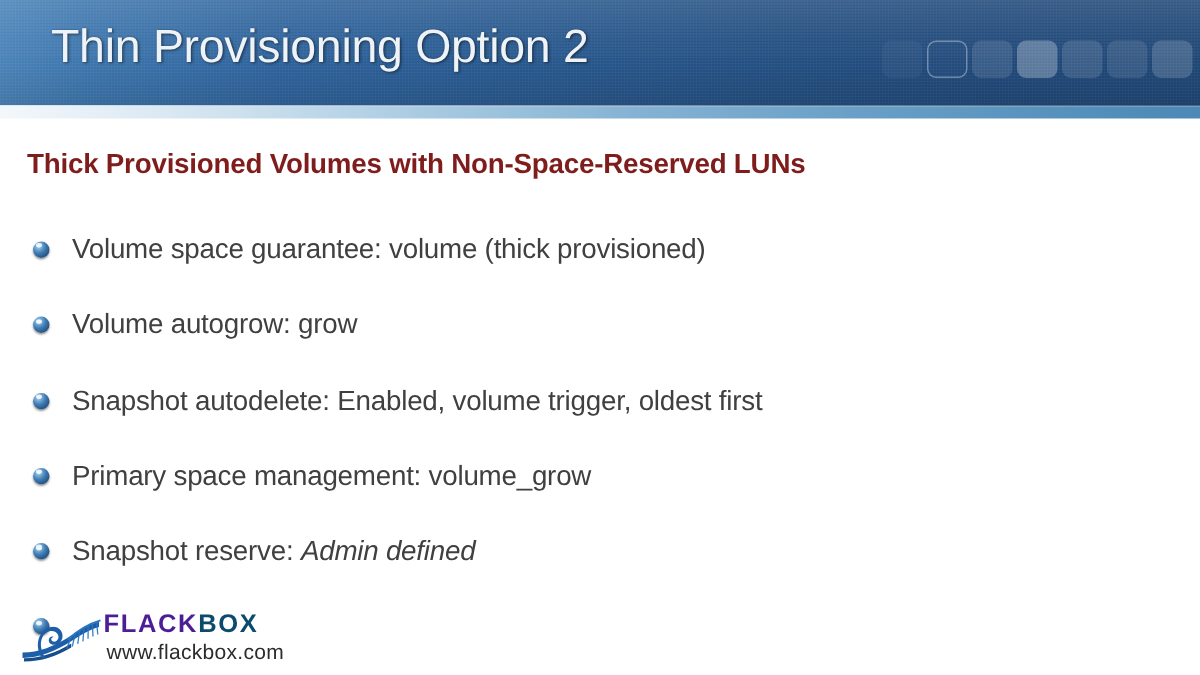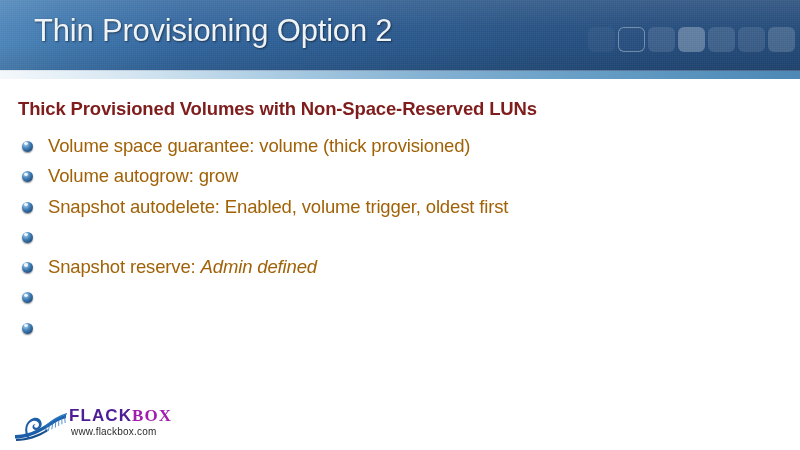--- a/index.html
+++ b/index.html
@@ -157,23 +157,24 @@
     padding: 0;
   }
   #bullet-list li {
     position: relative;
     height: 30.3px;
     line-height: 30.3px;
     padding-left: 30px;
     font-family: "Liberation Sans", sans-serif;
     font-size: 18.5px;
     font-weight: 400;
-    color: #a16207;
+    color: #404040;
     letter-spacing: -0.15px;
     white-space: nowrap;
+    margin-top: 20px;
   }
   
   #bullet-list li .bullet-marker {
     position: absolute;
     left: 4px;
     top: 10px;
     width: 11px;
     height: 11px;
     border-radius: 50%;
     background:
@@ -226,21 +227,21 @@
     letter-spacing: 1.1px;
     white-space: nowrap;
   }
   #logo-wordmark .flack { color: #1b1b1b; }
   #logo-wordmark .box   { color: #1f6fc4; }
   #logo-url {
     position: absolute;
     left: 57px;
     top: 25px;
     font-family: "Liberation Sans", sans-serif;
-    font-size: 10px;
+    font-size: 14px;
     font-weight: 400;
     color: #2c2c2c;
     letter-spacing: 0.2px;
     white-space: nowrap;
   }
 </style>
 </head>
 <body>
 
 <div id="slide">
@@ -265,21 +266,21 @@
   <div id="header-underline" style="background: linear-gradient(to right, rgb(244, 248, 251) 0%, rgb(227, 238, 246) 9%, rgb(207, 226, 239) 19%, rgb(169, 203, 226) 35%, rgb(133, 178, 211) 53%, rgb(106, 160, 199) 71%, rgb(88, 146, 189) 87%, rgb(77, 136, 182) 100%);"></div>
 
   <div id="content">
 
     <div id="content-heading">Thick Provisioned Volumes with Non-Space-Reserved LUNs</div>
 
     <ul id="bullet-list">
         <li><span class="bullet-marker"></span><span class="bullet-text">Volume space guarantee: volume (thick provisioned)</span></li>
         <li><span class="bullet-marker"></span><span class="bullet-text">Volume autogrow: grow</span></li>
         <li><span class="bullet-marker"></span><span class="bullet-text">Snapshot autodelete: Enabled, volume trigger, oldest first</span></li>
-        <li><span class="bullet-marker"></span></li>
+        <li><span class="bullet-marker"></span><span class="bullet-text">Primary space management: volume_grow</span></li>
         <li><span class="bullet-marker"></span><span class="bullet-text">Snapshot reserve: <span class="emph">Admin defined</span></span></li>
         <li><span class="bullet-marker"></span></li>
         <li><span class="bullet-marker"></span></li>
       </ul>
 
   </div>
 
   <div id="logo">
     <svg id="logo-mark" viewBox="0 0 58 38">
 
@@ -296,18 +297,18 @@
         <path d="M42.0 13.2 L 41.3 22.6"></path>
         <path d="M44.8 11.8 L 44.7 20.9"></path>
         <path d="M47.6 10.6 L 48.0 19.3"></path>
         <path d="M50.4 9.8 L 51.2 18.0"></path>
       </g>
 
       <path d="M31 21.4 C 38 15.2, 46 10.6, 53 8.6" stroke="#2a74c0" stroke-width="1.15" fill="none"></path>
     </svg>
 
     <div id="logo-wordmark">
-      <span class="flack" style="color: #4c1d95;">FLACK</span><span class="box" style="color: #a21caf; font-family: Liberation Serif, serif;">BOX</span>
+      <span class="flack" style="color: #4c1d95;">FLACK</span><span class="box" style="color: #0c4a6e;">BOX</span>
     </div>
     <div id="logo-url">www.flackbox.com</div>
   </div>
 
 </div>
 
 </body></html>

